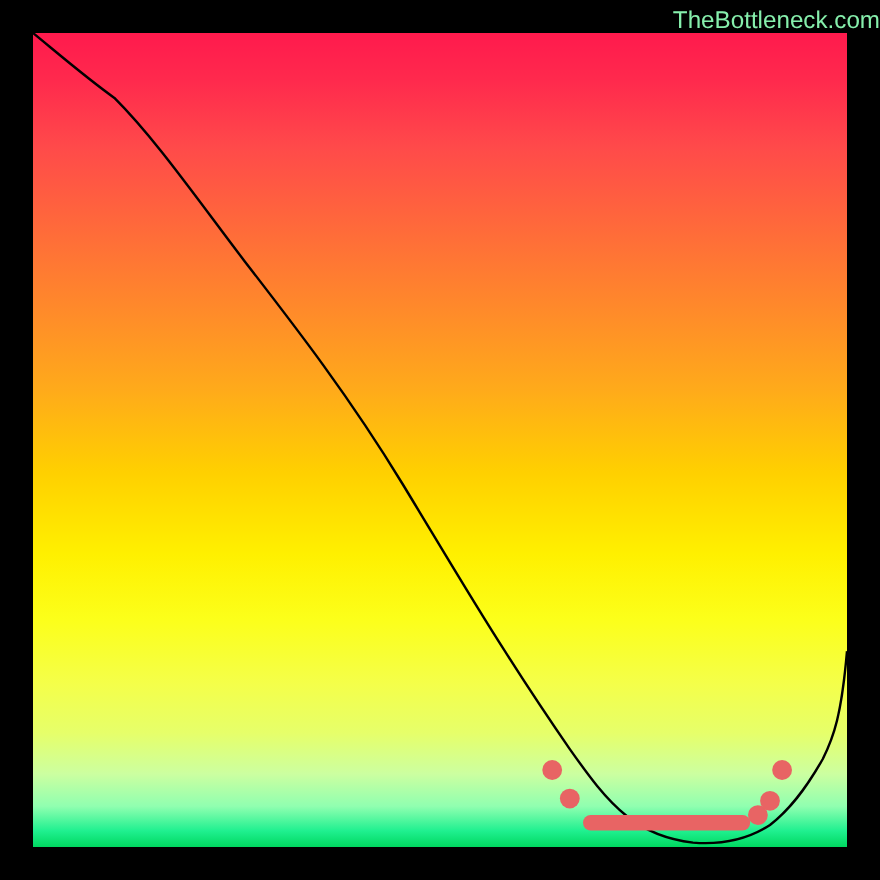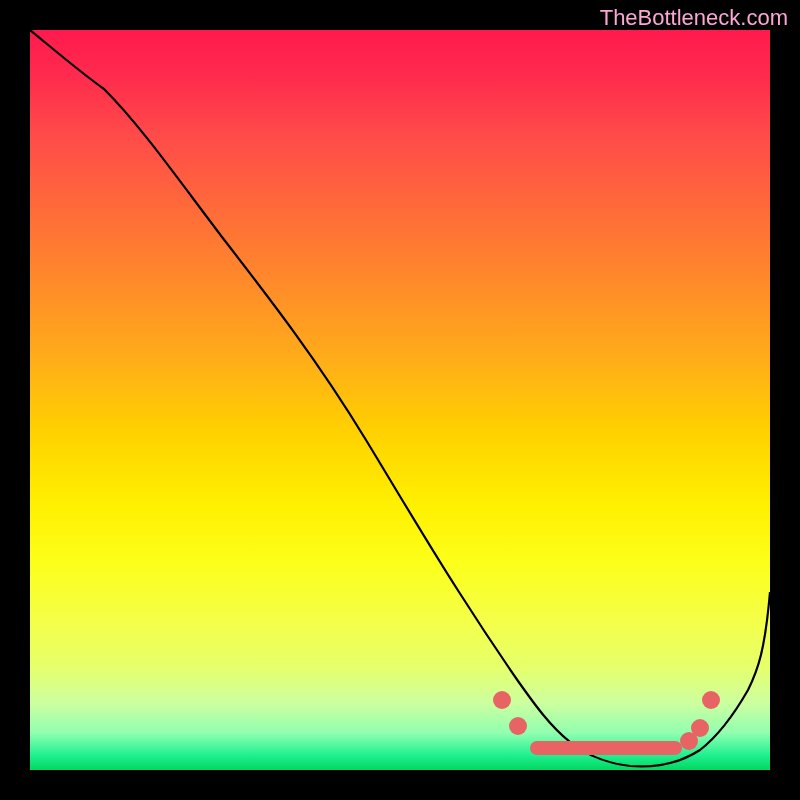--- a/index.html
+++ b/index.html
@@ -6,22 +6,22 @@
   body {
     width: 800px;
     height: 800px;
     background: #000;
     position: relative;
     font-family: Arial, sans-serif;
   }
   .attribution {
     position: absolute;
     top: 5px;
-    right: 12px;
-    color: #f9a8d4;
+    right: 0;
+    color: #86efac;
     font-size: 22px;
     z-index: 10;
     margin-left: 40px;
   }
   .plot-area {
     position: absolute;
     left: 30px;
     top: 30px;
     width: 740px;
     height: 740px;

